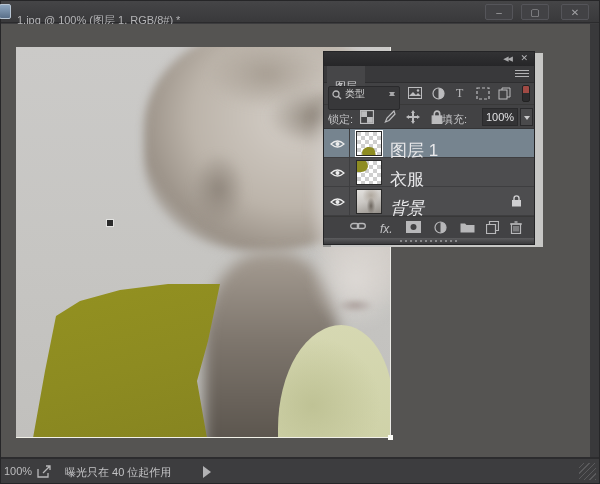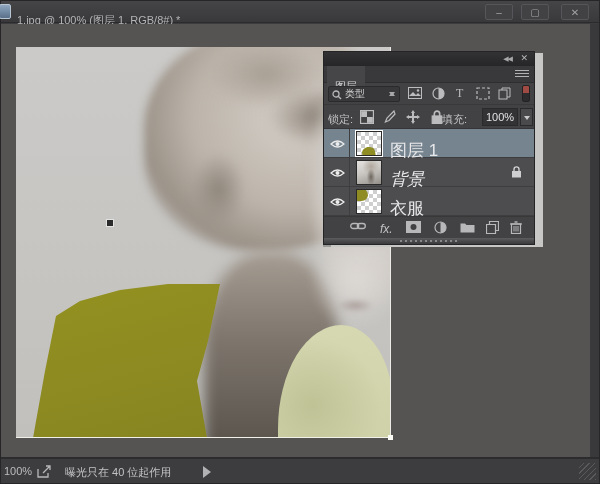--- a/index.html
+++ b/index.html
@@ -76,21 +76,21 @@
     position:relative; }
   .p-collapse { position:absolute; right:22px; top:3px; font-size:7px; color:#a8a8aa; letter-spacing:-1px; }
   .p-close { position:absolute; right:6px; top:1px; font-size:9px; color:#b5b5b7; }
   .p-tabs { height:17px; background:#39393b; position:relative; border-bottom:1px solid #2e2e30; }
   .p-tab { position:absolute; left:3px; top:0; height:17px; padding:12px 8px; background:#464648;
     color:#d2d2d4; font-size:11px; line-height:17px; }
   .p-menu { position:absolute; right:5px; top:4px; width:14px; height:9px;
     background:repeating-linear-gradient(#b2b2b4 0 1px, transparent 1px 3px); }
   .row { position:relative; width:100%; }
   .filter-row { height:22px; border-bottom:1px solid #393939; }
-  .searchbox { position:absolute; left:4px; top:3px; width:72px; height:16px;
+  .searchbox { position:absolute; left:4px; top:3px; width:72px; height:24px;
     background:#38383a; border:1px solid #2a2a2c; border-radius:2px; color:#cfcfcf;
     font-size:10px; line-height:14px; padding-left:16px; }
   .searchbox .spin { position:absolute; right:3px; top:2px; }
   .mag { position:absolute; left:3px; top:3px; }
   .spin { display:inline-block; width:7px; height:10px; position:relative; }
   .spin:before { content:""; position:absolute; left:0; top:0; border:3px solid transparent;
     border-bottom:4px solid #a8a8aa; }
   .spin:after { content:""; position:absolute; left:0; bottom:0; border:3px solid transparent;
     border-top:4px solid #a8a8aa; }
   .ficon { position:absolute; top:4px; color:#bcbcbe; font-size:11px; }
@@ -262,42 +262,42 @@
           </div>
         <span class="layer-name">图层 1</span>
       </div>
       <div class="layer-row">
         <div class="eye-cell">
           <svg width="15" height="10" viewBox="0 0 15 10">
             <path d="M1 5 Q7.5 -1 14 5 Q7.5 11 1 5 Z" fill="none" stroke="#ececec" stroke-width="1.2"></path>
             <circle cx="7.5" cy="5" r="2" fill="#ececec"></circle>
           </svg>
         </div>
+        <div class="thumb">
+            <div class="blob2"></div>
+          </div>
+        <span class="layer-name">衣服</span>
+      </div>
+      <div class="layer-row">
+        <div class="eye-cell">
+          <svg width="15" height="10" viewBox="0 0 15 10">
+            <path d="M1 5 Q7.5 -1 14 5 Q7.5 11 1 5 Z" fill="none" stroke="#ececec" stroke-width="1.2"></path>
+            <circle cx="7.5" cy="5" r="2" fill="#ececec"></circle>
+          </svg>
+        </div>
         <div class="thumb photo-thumb">
           <div class="hairmini"></div>
             <div class="darkmini"></div>
         </div>
         <span class="layer-name italic">背景</span>
         <svg class="row-lock" width="11" height="12" viewBox="0 0 11 12">
           <rect x="1" y="5" width="9" height="6.5" fill="#cfcfd1"></rect>
           <path d="M3 5 V3.2 A2.5 2.3 0 0 1 8 3.2 V5" fill="none" stroke="#cfcfd1" stroke-width="1.4"></path>
         </svg>
       </div>
-      <div class="layer-row">
-        <div class="eye-cell">
-          <svg width="15" height="10" viewBox="0 0 15 10">
-            <path d="M1 5 Q7.5 -1 14 5 Q7.5 11 1 5 Z" fill="none" stroke="#ececec" stroke-width="1.2"></path>
-            <circle cx="7.5" cy="5" r="2" fill="#ececec"></circle>
-          </svg>
-        </div>
-        <div class="thumb">
-            <div class="blob2"></div>
-          </div>
-        <span class="layer-name">衣服</span>
-      </div>
     </div>
 
     <div class="p-bottombar">
       <svg class="bicon" style="left:26px" width="16" height="10" viewBox="0 0 16 10">
         <rect x="0.7" y="2.5" width="8" height="5" rx="2.5" fill="none" stroke="#b8b8ba" stroke-width="1.3"></rect>
         <rect x="7.3" y="2.5" width="8" height="5" rx="2.5" fill="none" stroke="#b8b8ba" stroke-width="1.3"></rect>
       </svg>
       <span class="bicon fx-label" style="left:56px; top:5px;">fx.</span>
       <svg class="bicon" style="left:82px" width="15" height="12" viewBox="0 0 15 12">
         <rect x="0.5" y="0.5" width="14" height="11" fill="#b8b8ba" stroke="#b8b8ba"></rect>

